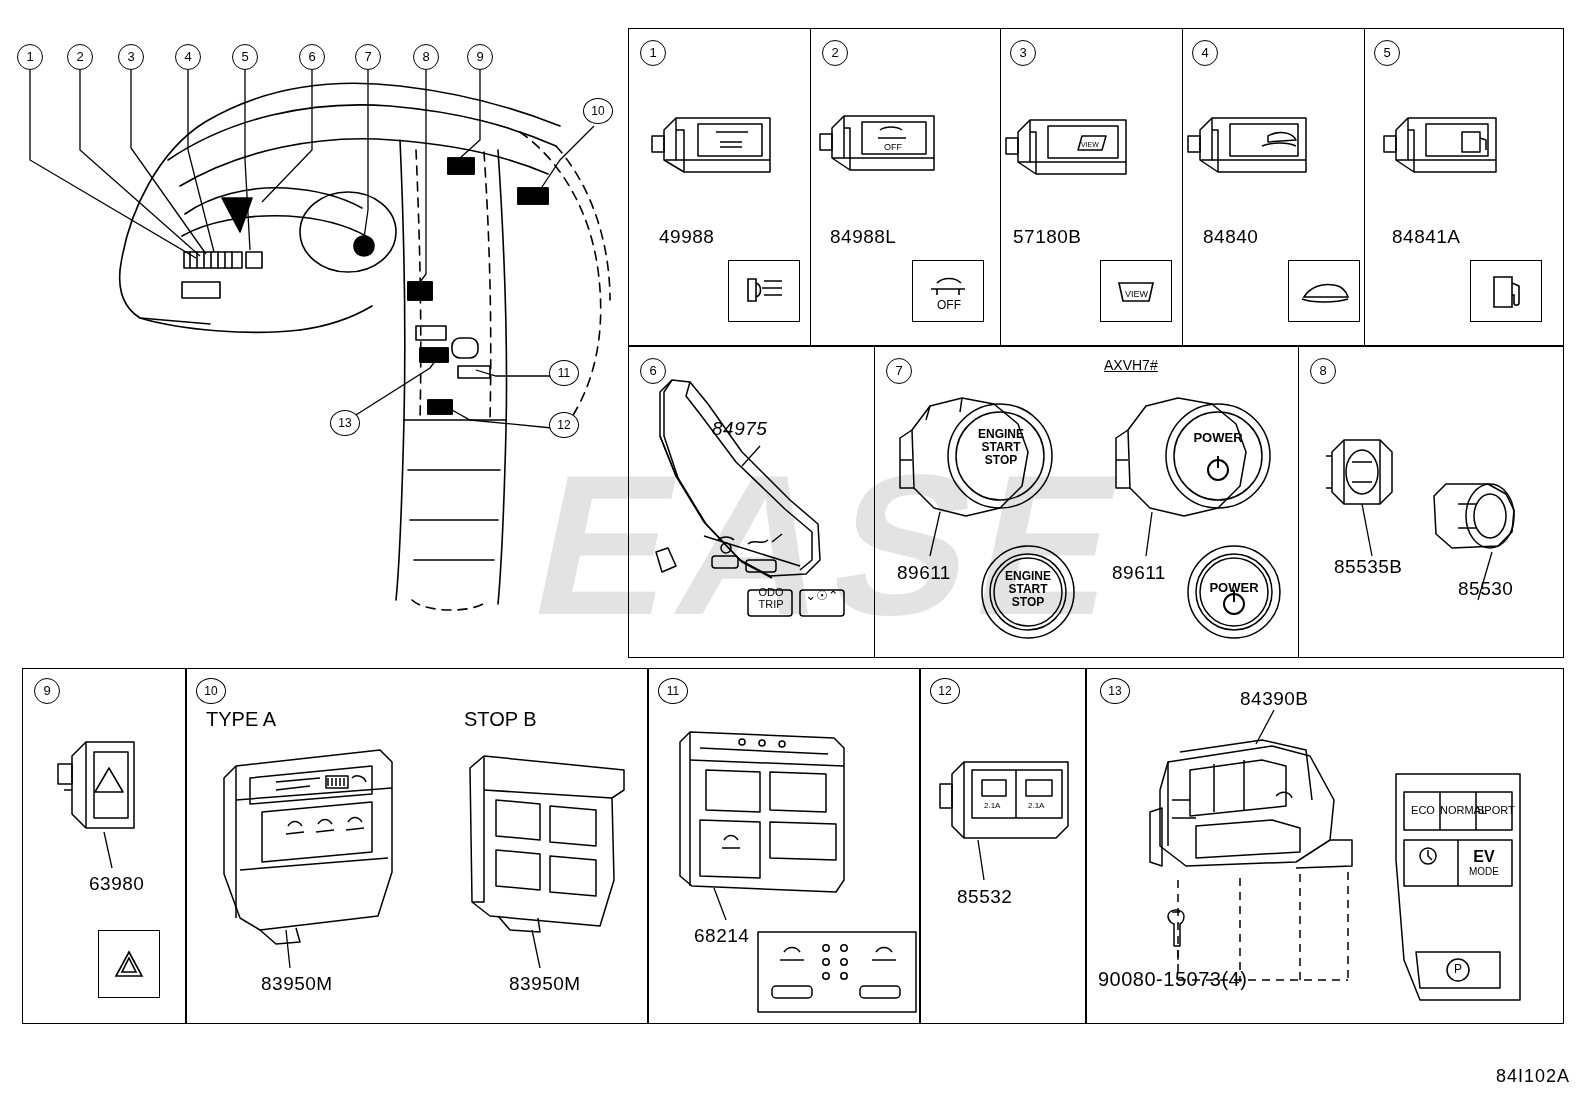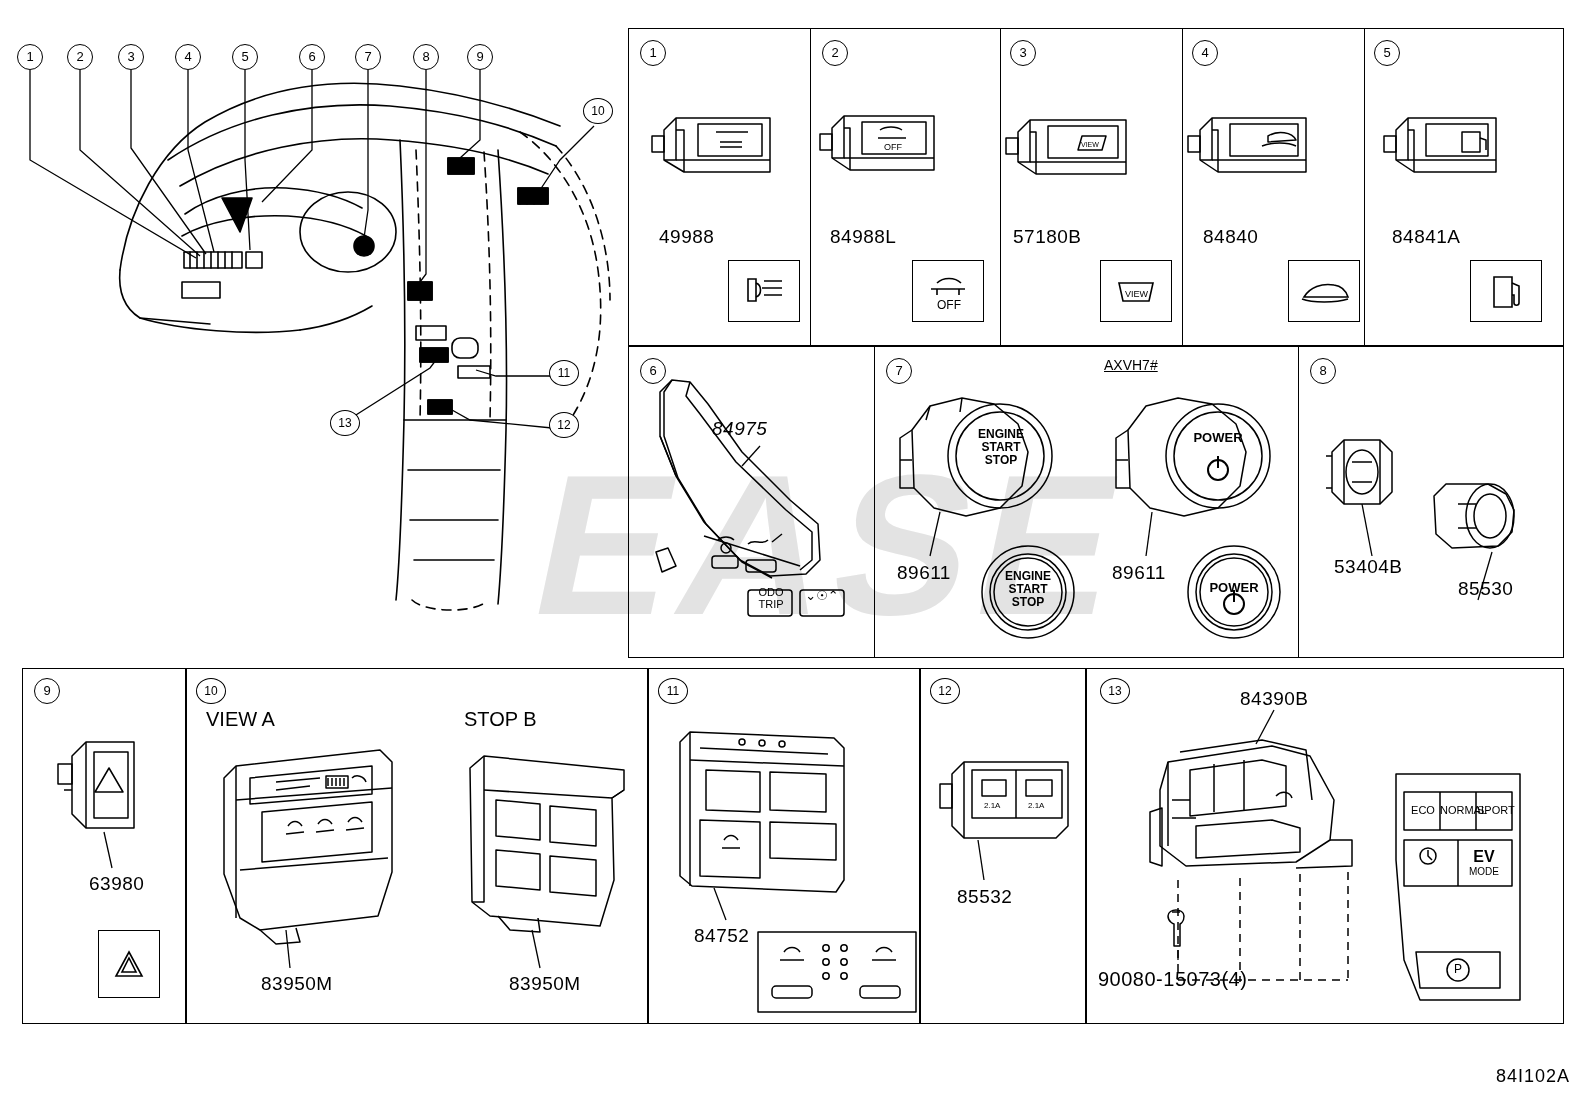--- a/index.html
+++ b/index.html
@@ -358,21 +358,21 @@
       <path d="M1478 600 L1492 552"></path>
       <path d="M930 556 L940 512"></path>
       <path d="M1146 556 L1152 512"></path>
       <path d="M760 446 L742 466"></path>
     </g>
   </svg>
 
   <div class="partno" style="left:712px; top:418px;font-style:italic;">84975</div>
   <div class="partno" style="left:897px; top:562px;">89611</div>
   <div class="partno" style="left:1112px; top:562px;">89611</div>
-  <div class="partno" style="left:1334px; top:556px;">53404B</div>
+  <div class="partno" style="left:1334px; top:556px;">85535B</div>
   <div class="partno" style="left:1458px; top:578px;">85530</div>
 
   <div style="position:absolute; left:966px; top:428px; width:70px; text-align:center; font-size:12px; font-weight:bold; line-height:13px;">
     ENGINE<br>START<br>STOP
   </div>
   <div style="position:absolute; left:993px; top:570px; width:70px; text-align:center; font-size:12px; font-weight:bold; line-height:13px;">
     ENGINE<br>START<br>STOP
   </div>
   <div style="position:absolute; left:1186px; top:430px; width:64px; text-align:center; font-size:13px; font-weight:bold;">POWER</div>
   <div style="position:absolute; left:1202px; top:580px; width:64px; text-align:center; font-size:13px; font-weight:bold;">POWER</div>
@@ -497,25 +497,25 @@
       <path d="M1458 840 L1458 886"></path>
       <path d="M1416 952 L1500 952 L1500 988 L1420 988 Z"></path>
       <circle cx="1458" cy="970" r="11"></circle>
 
       <circle cx="1428" cy="856" r="8"></circle>
       <path d="M1428 850 L1428 856 L1432 860"></path>
     </g>
   </svg>
 
   <div class="partno" style="left:89px; top:873px;">63980</div>
-  <div class="label-small" style="left:206px; top:708px; font-size:20px;">VIEW A</div>
+  <div class="label-small" style="left:206px; top:708px; font-size:20px;">TYPE A</div>
   <div class="label-small" style="left:464px; top:708px; font-size:20px;">STOP B</div>
   <div class="partno" style="left:261px; top:973px;">83950M</div>
   <div class="partno" style="left:509px; top:973px;">83950M</div>
-  <div class="partno" style="left:694px; top:925px;">84752</div>
+  <div class="partno" style="left:694px; top:925px;">68214</div>
   <div class="partno" style="left:957px; top:886px;">85532</div>
   <div class="partno" style="left:1240px; top:688px;">84390B</div>
   <div class="partno" style="left:1098px; top:968px; font-size:20px;">90080-15073(4)</div>
 
   <svg class="layer" viewBox="0 0 1592 1099">
     <g stroke="#000" stroke-width="1.3" fill="none">
       <path d="M112 868 L104 832"></path>
       <path d="M290 968 L286 930"></path>
       <path d="M540 968 L532 930"></path>
       <path d="M726 920 L714 888"></path>

